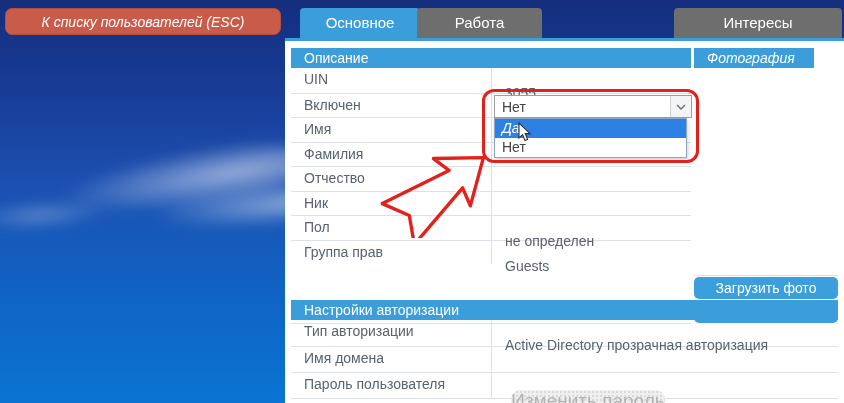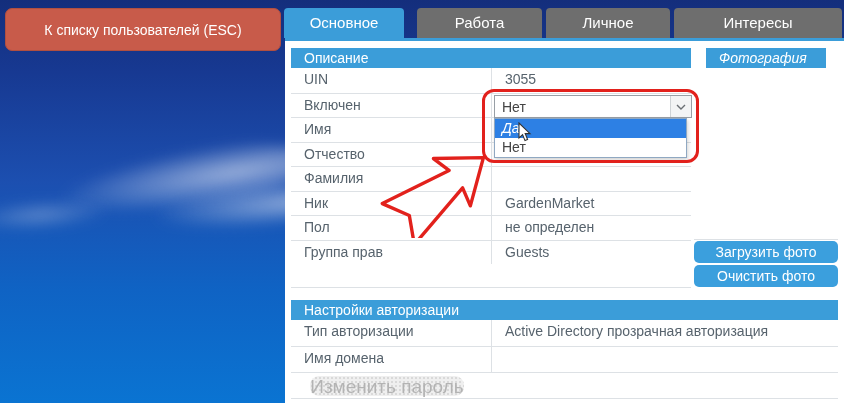--- a/index.html
+++ b/index.html
@@ -15,59 +15,59 @@
     background:linear-gradient(180deg,#142e7c 0%,#173992 18%,#1c4fb0 45%,#0f63c4 72%,#0a74d2 100%);}
   .cloud{position:absolute; border-radius:50%; filter:blur(6px);}
   .cloud.c1{left:55px; top:150px; width:260px; height:60px; transform:rotate(-9deg);
     background:radial-gradient(ellipse at 70% 50%, rgba(255,255,255,.55), rgba(255,255,255,0) 70%);}
   .cloud.c2{left:150px; top:185px; width:180px; height:45px; transform:rotate(-6deg);
     background:radial-gradient(ellipse at 80% 50%, rgba(255,255,255,.5), rgba(255,255,255,0) 70%);}
   .cloud.c3{left:-30px; top:200px; width:140px; height:30px; transform:rotate(-4deg);
     background:radial-gradient(ellipse, rgba(255,255,255,.28), rgba(255,255,255,0) 70%);}
 
   
-  .back-btn{position:absolute; left:5px; top:8px; width:276px; height:43px;
+  .back-btn{position:absolute; left:5px; top:8px; width:276px; height:27px;
     background:var(--coral); border:1px solid #b14f40; border-radius:7px;
-    color:#fff; font-size:14px; font-family:inherit; cursor:pointer;}
+    color:#fff; font-size:14px; font-family:inherit; cursor:pointer;font-style:italic;}
 
   
   .tab{position:absolute; top:8px; height:30px; border-radius:4px 4px 0 0;
     background:var(--tab-gray); color:#fff; font-size:15px; text-align:center;
     line-height:30px; cursor:pointer;}
   .tab.active{background:var(--accent);}
-  .tab.t0{left:284px; width:120px;}
+  .tab.t0{left:300px; width:120px;}
   .tab.t1{left:417px; width:125px;}
   .tab.t2{left:546px; width:124px;}
   .tab.t3{left:674px; width:168px;}
 
   
   .panel{position:absolute; left:285px; top:38px; width:559px; height:365px;
     background:#fff; border-top:3px solid var(--accent);}
 
   .tbl{position:absolute; left:6px; width:547px; font-size:14px; color:var(--text);}
   #main-table{top:7px;}
   #auth-table{top:259px;}
-  .hdr-row{display:flex; gap:15px;}
+  .hdr-row{display:flex; gap:3px;}
   .hdr{background:var(--accent); color:#fff; height:20px; line-height:20px;
     padding-left:13px; font-size:14px;}
   .hdr.desc{width:400px;}
   .hdr.photo{width:120px;font-style:italic;}
   .hdr.full{width:547px;}
   .tbl-body{display:flex; gap:3px;}
   .rows{width:400px; border-bottom:1px solid var(--border);}
   .rows.full{width:547px;}
   .row{display:flex; height:24.5px; border-top:1px solid var(--border);}
   #auth-table .row{height:26px;}
   .row:first-child{border-top:none;justify-content:center;}
   .cell{overflow:hidden; white-space:nowrap;}
   .cell.label{width:201px; padding:3px 6px 0 13px; border-right:1px solid var(--border);}
-  .cell.value{flex:1; padding:3px 6px 16px 13px;}
-
-  
-  .photo-col{width:144px;}
+  .cell.value{flex:1; padding:3px 6px 16px 13px;margin-top:14px;}
+
+  
+  .photo-col{width:144px;margin-top:36px;}
   .photo-cell{height:172px; background:#fff; border-bottom:1px solid var(--border);}
   .photo-btn-row{height:24px; display:flex; align-items:center;}
   .photo-btn{width:100%; height:22px; background:#3b9fdd; color:#fff; border:none;
     border-radius:5px; font-size:14px; font-family:inherit; cursor:pointer;}
 
   
   .disabled-btn{margin-left:6px; width:154px; height:20px; border:none; border-radius:9px;
     color:var(--disabled-text); font-size:19px; font-family:inherit;
     background-color:#efefef;
     background-image:radial-gradient(#d9d9d9 1px, transparent 1.2px);
@@ -99,21 +99,20 @@
   <div class="sky">
     <div class="cloud c1"></div>
     <div class="cloud c2"></div>
     <div class="cloud c3"></div>
   </div>
 
   <button class="back-btn">К списку пользователей (ESC)</button>
 
   <div class="tab t0 active">Основное</div>
   <div class="tab t1">Работа</div>
-  <div class="tab t2">Личное</div>
   <div class="tab t3">Интересы</div>
 
   <div class="panel">
 
     <div class="tbl" id="main-table">
       <div class="hdr-row">
         <div class="hdr desc">Описание</div>
         <div class="hdr photo">Фотография</div>
       </div>
       <div class="tbl-body">
@@ -124,30 +123,29 @@
             </div>
             <div class="row">
               <div class="cell label">Включен</div>
               <div class="cell value"></div>
             </div>
             <div class="row">
               <div class="cell label">Имя</div>
               <div class="cell value"></div>
             </div>
             <div class="row">
+              <div class="cell label">Фамилия</div>
+              <div class="cell value"></div>
+            </div>
+            <div class="row">
               <div class="cell label">Отчество</div>
               <div class="cell value"></div>
             </div>
             <div class="row">
-              <div class="cell label">Фамилия</div>
-              <div class="cell value"></div>
-            </div>
-            <div class="row">
               <div class="cell label">Ник</div>
-              <div class="cell value">GardenMarket</div>
             </div>
             <div class="row">
               <div class="cell label">Пол</div>
               <div class="cell value">не определен</div>
             </div>
             <div class="row">
               <div class="cell label">Группа прав</div>
               <div class="cell value">Guests</div>
             </div>
           </div>
@@ -168,20 +166,21 @@
       <div class="rows full" id="auth-rows">
           <div class="row">
             <div class="cell label">Тип авторизации</div>
             <div class="cell value">Active Directory прозрачная авторизация</div>
           </div>
           <div class="row">
             <div class="cell label">Имя домена</div>
             <div class="cell value"></div>
           </div>
           <div class="row">
+            <div class="cell label">Пароль пользователя</div>
             <div class="cell value"><button class="disabled-btn" disabled="">Изменить пароль</button></div>
           </div>
         </div>
     </div>
 
   </div>
 
   <div class="select-box">
     <span class="select-text">Нет</span>
     <span class="select-arrow">

